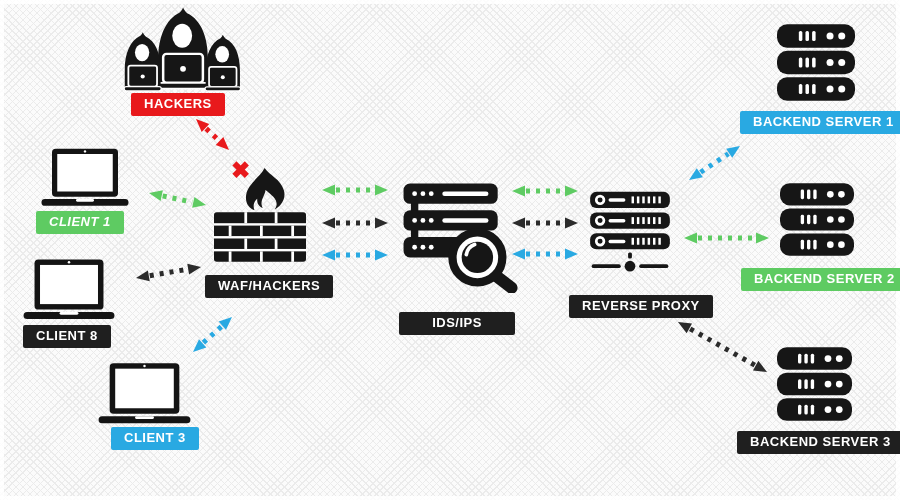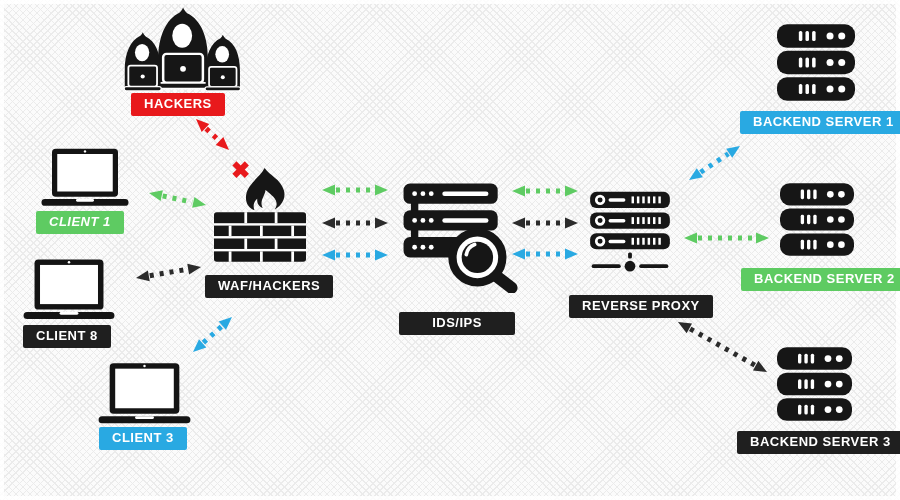--- a/index.html
+++ b/index.html
@@ -191,21 +191,21 @@
     </div>
     <div class="pill" id="client2-label" style="background-color: rgb(31, 31, 31);">CLIENT 8</div>
   </div>
 
   <div class="node">
     <div class="icon" id="client3-icon">
       <svg viewBox="0 0 120 78">
           <use href="#laptop-fig"></use>
         </svg>
     </div>
-    <div class="pill" id="client3-label" style="background-color: rgb(41, 169, 226);">CLIENT 3</div>
+    <div class="pill" id="client3-label" style="background-color: rgb(41, 169, 226); margin-left: 12px;">CLIENT 3</div>
   </div>
 
   <div class="node">
     <div class="icon" id="waf-icon">
       <svg viewBox="0 0 100 104">
         <path d="M55,2 C50,12 37,19 35,31 C33.5,40 38,46 44,48 C42,43 43.5,38.5 47,35.5 C46.5,41 49,44 53,45.5 C49,38 55,33.5 56,26 C63,31.5 69,36.5 68,42.5 C67.7,44 67,45.5 66,47 C73,43.5 78.5,35.5 76,26.5 C72.3,13.5 61,11 55,2 Z" fill="#161616"></path>
         <rect x="0" y="50" width="100" height="54" rx="3" fill="#161616"></rect>
         <g fill="#fff">
           <rect x="0" y="62" width="100" height="2.6"></rect>
           <rect x="0" y="76" width="100" height="2.6"></rect>

